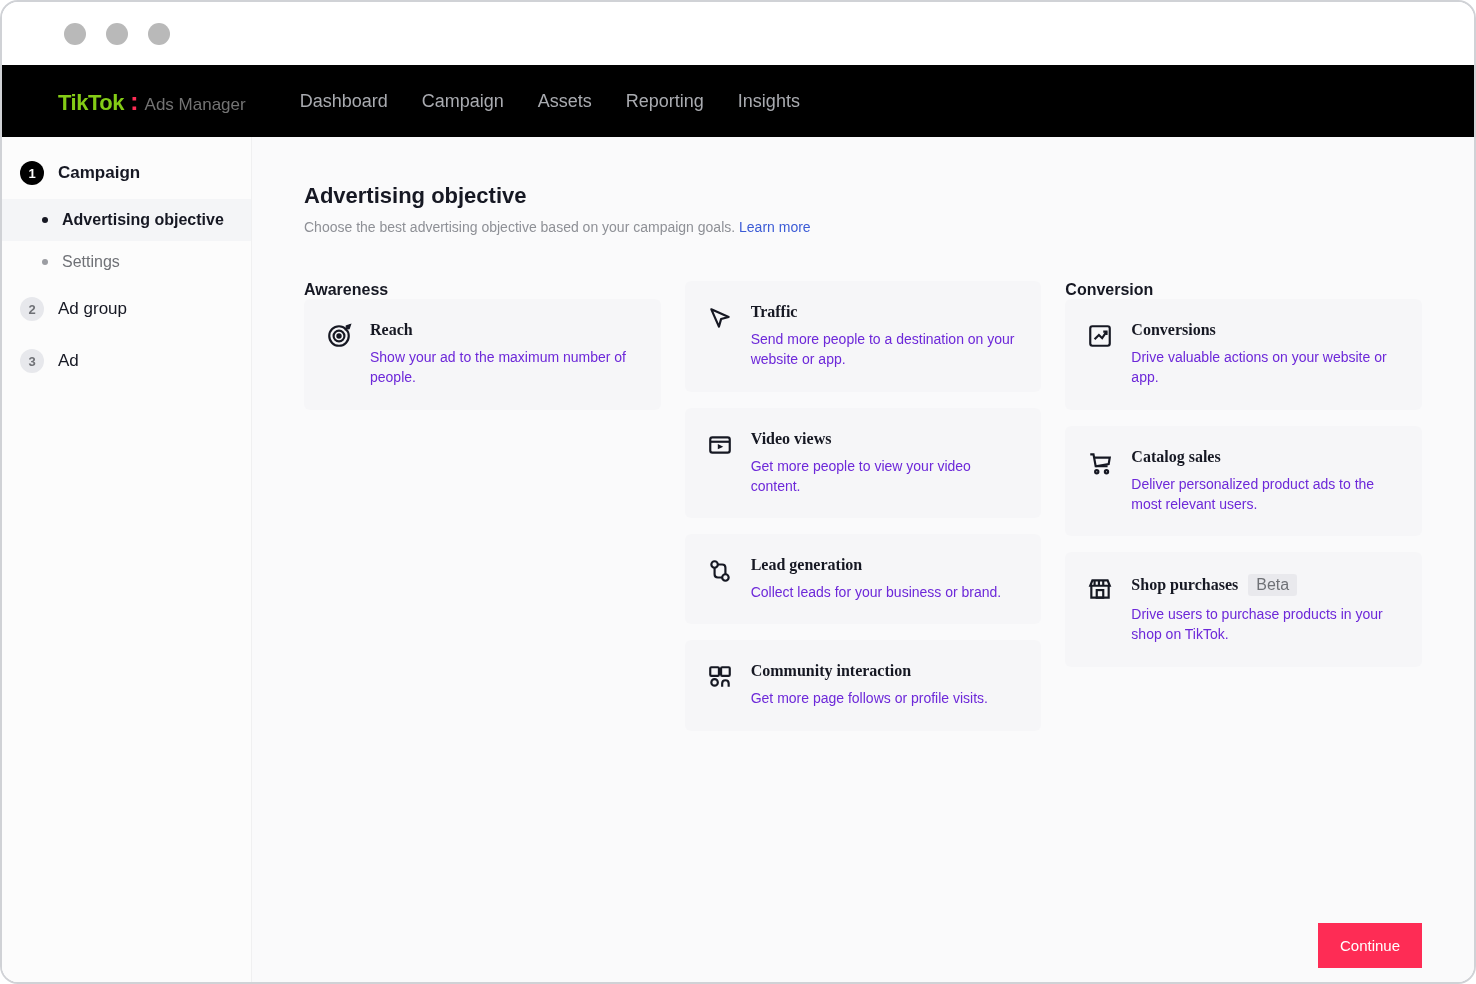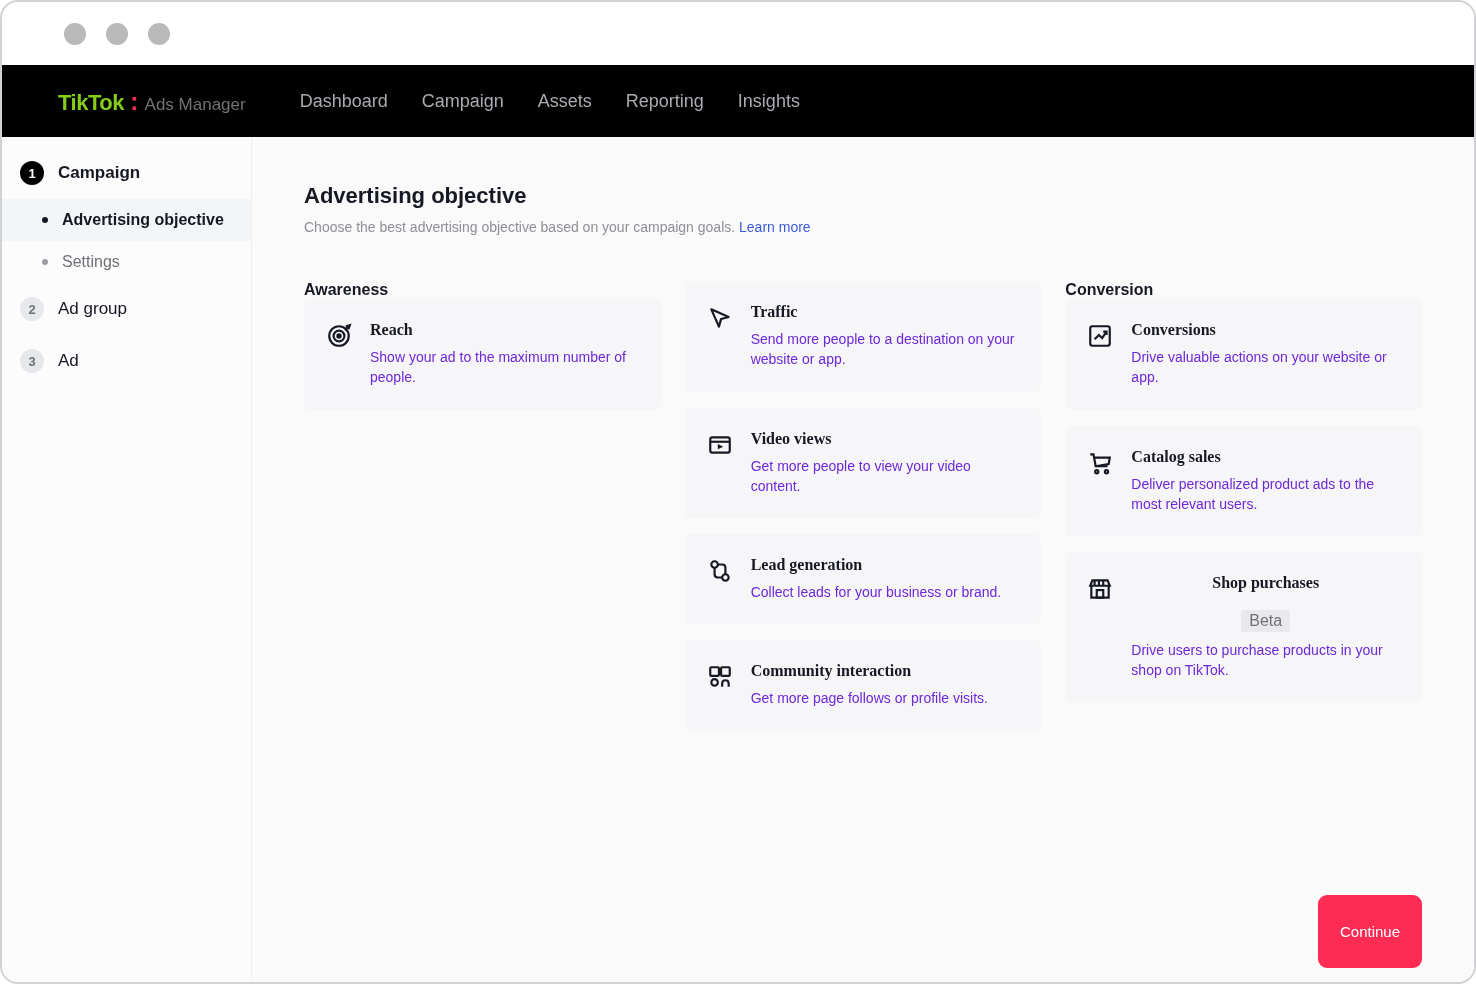--- a/index.html
+++ b/index.html
@@ -124,41 +124,41 @@
     gap: 18px;
     margin-bottom: 16px;
     cursor: pointer;
   }
   .card .icon {
     width: 26px; height: 26px; flex: 0 0 26px;
     color: #161823;
     margin-top: 2px;
   }
   .card-body { flex: 1; }
-  .card-title-row { display: flex; align-items: center; gap: 10px; flex-direction: column; }
+  .card-title-row { display: flex; align-items: center; gap: 10px; }
   .card-title { font-size: 16px; font-weight: 700; color: #161823; margin-bottom: 8px; font-family: Liberation Serif, serif; }
   .card-desc { font-size: 14px; color: #6d28d9; line-height: 1.45; }
   .beta-badge {
     background: #e9e9ed;
     color: #6f7176;
     font-size: 16px;
     padding: 2px 8px;
     border-radius: 3px;
     margin-bottom: 8px;
   }
   .continue-btn {
     position: absolute;
     right: 52px;
     bottom: 18px;
     background: #fe2c55;
     color: #fff;
     border: none;
-    border-radius: 9px;
+    border-radius: 0;
     font-size: 15px;
-    padding: 28px 22px;
+    padding: 14px 22px;
     cursor: pointer;
   }
   svg { display: block; }
 </style>
 </head>
 <body>
 
 <div class="window-frame">
 
   <div class="titlebar">

